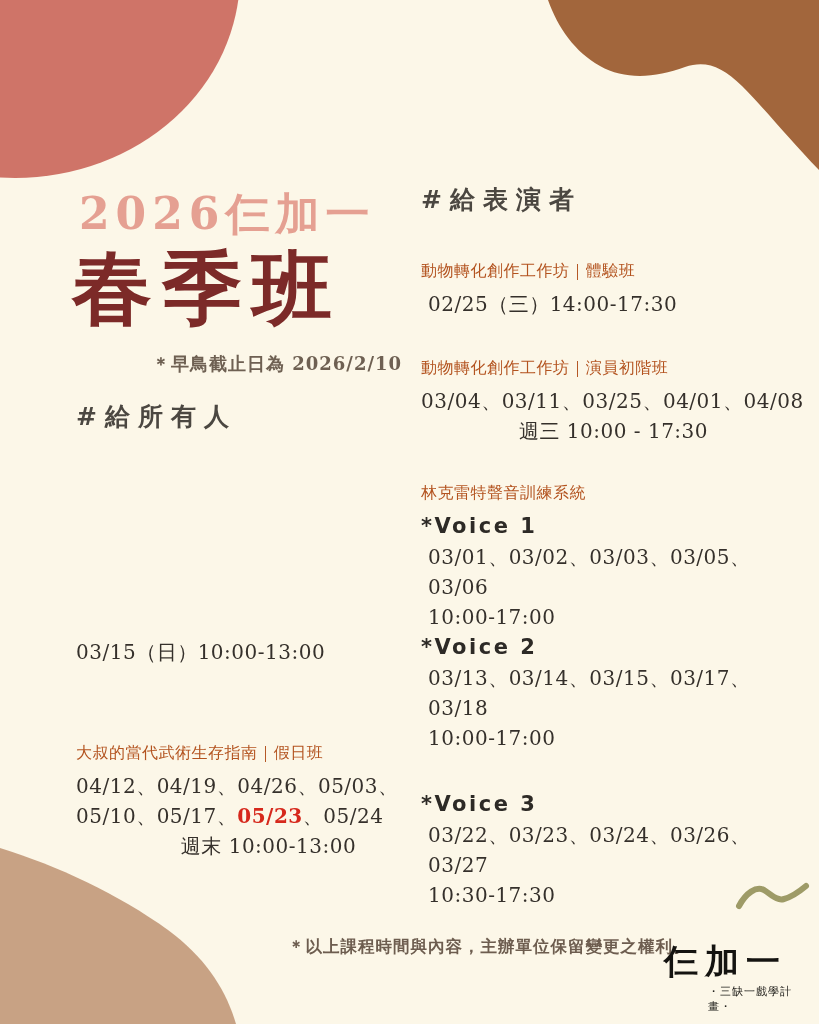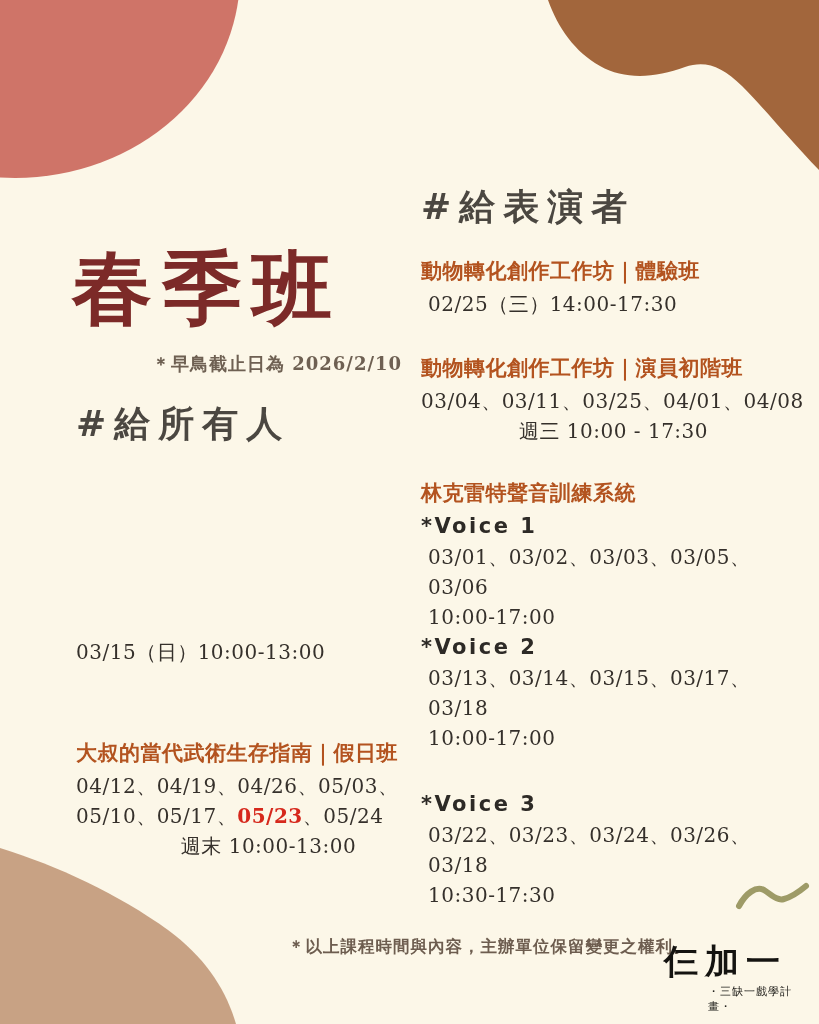--- a/index.html
+++ b/index.html
@@ -17,30 +17,30 @@
   }
   .main-title {
     left:72px; top:248px; font-size:80px; font-weight:900;
     letter-spacing:10px; color:#7c2a28; line-height:1;
   }
   .early-bird {
     left:152px; top:352px; font-size:18px; font-weight:700;
     color:#6e6052; letter-spacing:1px;
   }
   .sec-heading {
-    font-size:36px; font-weight:800; color:#4b4741; letter-spacing:8px; line-height:1.2;
+    font-size:25px; font-weight:800; color:#4b4741; letter-spacing:8px; line-height:1.2;
   }
   .heading-left  { left:76px;  top:402px; }
   .heading-right { left:421px; top:185px; }
 
   .course {
     font-size:20px; line-height:30px; color:#35302b; letter-spacing:0.5px; width:385px;
   }
   .course .title {
-    color:#b3531f; font-weight:700; font-size:21px; line-height:31px; margin-bottom:3px;
+    color:#b3531f; font-weight:400; font-size:16px; line-height:31px; margin-bottom:3px;
   }
   .course .sched { font-weight:400;text-align:center; }
   .ind { padding-left:7px; }
   .hl { color:#d6281c; font-weight:700; }
 
   .col-left  { left:76px; }
   .col-right { left:421px; }
   .course-l1 { top:478px; }
   .course-l2 { top:637px; }
   .course-l3 { top:737px; }
@@ -74,20 +74,21 @@
 
 <div class="canvas">
 
   <svg class="decor" viewBox="0 0 819 1024" xmlns="http://www.w3.org/2000/svg">
     <ellipse cx="15" cy="-25" rx="225" ry="203" fill="#cf7468" style="fill: rgb(207, 116, 104);"></ellipse>
     <path d="M 548,0 C 558,28 575,52 600,66 C 625,80 655,78 685,67 C 705,60 722,66 742,86 C 765,109 790,140 819,170 L 819,0 Z" fill="#a2663c" style="fill: rgb(162, 102, 60);"></path>
     <path d="M 0,848 C 58,866 118,894 168,930 C 206,958 226,990 236,1024 L 0,1024 Z" fill="#c8a284" style="fill: rgb(200, 162, 132);"></path>
     <path d="M 739,906 C 746,893 756,886 764,890 C 772,895 777,901 784,899 C 792,897 800,891 806,886" fill="none" stroke-width="6" stroke-linecap="round" stroke="#9e9b67" style="stroke: rgb(158, 155, 103);"></path>
   </svg>
 
+  <div class="layer year-title">2026仨加一</div>
   <div class="layer main-title">春季班</div>
   <div class="layer early-bird">＊早鳥截止日為 2026/2/10</div>
 
   <div class="layer sec-heading heading-left">#給所有人</div>
   <div class="layer sec-heading heading-right">#給表演者</div>
 
 
   <div class="layer course col-left course-l2">
     <div class="dates">03/15（日）10:00-13:00</div>
   </div>
@@ -117,21 +118,21 @@
       <div class="dates ind">03/01、03/02、03/03、03/05、03/06</div>
       <div class="dates ind">10:00-17:00</div>
     </div>
     <div class="voice-group vg2">
       <div class="voice-name">*Voice 2</div>
       <div class="dates ind">03/13、03/14、03/15、03/17、03/18</div>
       <div class="dates ind">10:00-17:00</div>
     </div>
     <div class="voice-group vg3">
       <div class="voice-name">*Voice 3</div>
-      <div class="dates ind">03/22、03/23、03/24、03/26、03/18</div>
+      <div class="dates ind">03/22、03/23、03/24、03/26、03/27</div>
       <div class="dates ind">10:30-17:30</div>
     </div>
   </div>
 
   <div class="layer disclaimer">＊以上課程時間與內容，主辦單位保留變更之權利。</div>
 
   <div class="layer logo">
     <div class="logo-text">仨加一</div>
     <div class="logo-sub">・三缺一戲學計畫・</div>
   </div>

